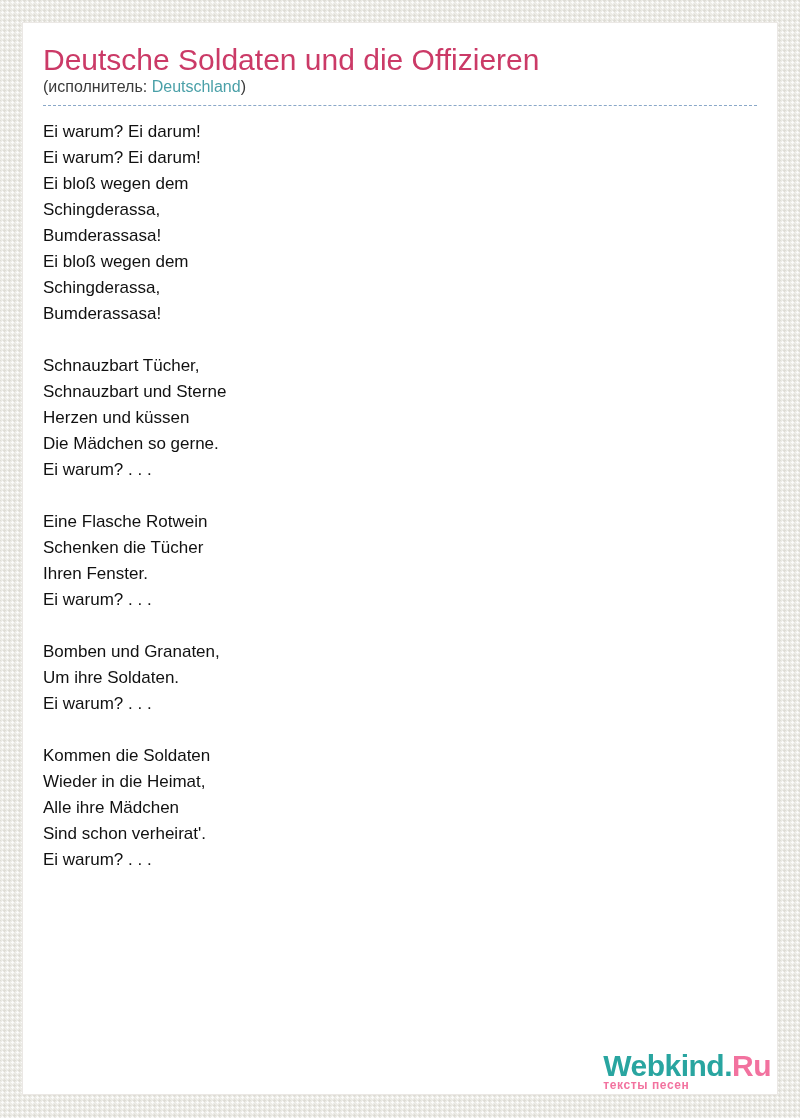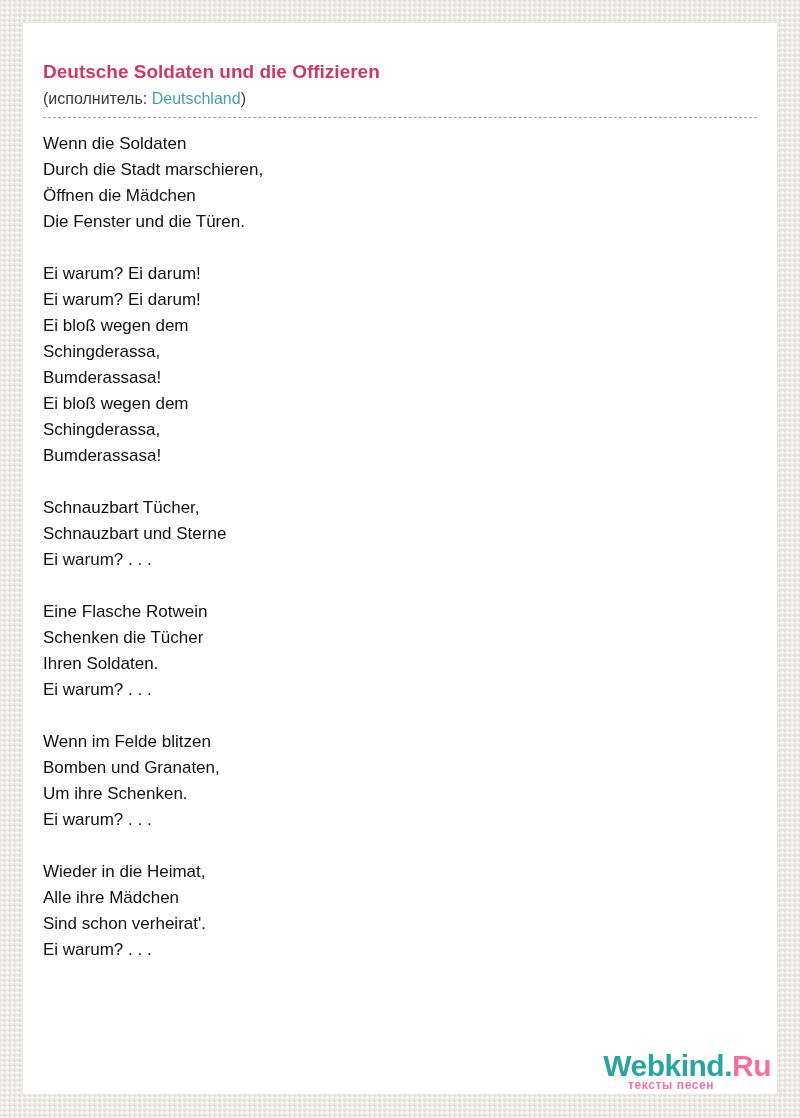--- a/index.html
+++ b/index.html
@@ -20,24 +20,24 @@
   }
   .card{
     position:absolute;
     left:22px; top:22px;
     width:756px; height:1073px;
     background:var(--card-bg);
     border:1px solid rgba(210,205,198,0.45);
     padding:14px 20px 0 20px;
   }
   .page-title{
-    margin-top:20px;
-    font-size:19px;
+    margin-top:8px;
+    font-size:30px;
     line-height:29px;
-    font-weight:700;
+    font-weight:400;
     color:var(--title);
   }
   .artist-line{
     margin-top:3px;
     font-size:16px;
     line-height:20px;
     color:#3a3a3a;
     padding-bottom:8px;
     border-bottom:1px dashed var(--divider);
   }
@@ -50,21 +50,21 @@
     margin-top:13px;
     font-size:17px;
     line-height:26px;
     color:var(--text);
   }
   .stanza{ margin-bottom:26px; }
   .stanza:last-child{ margin-bottom:0; }
   .logo{
     position:absolute;
     right:6px; bottom:3px;
-    text-align:center;
+    text-align:left;
     line-height:1;
     cursor:pointer;
   }
   .logo-wordmark{
     font-size:30px;
     font-weight:700;
     letter-spacing:-0.5px;
     line-height:32px;
     white-space:nowrap;
   }
@@ -85,59 +85,55 @@
 <div class="card">
 
   <h1 class="page-title">Deutsche Soldaten und die Offizieren</h1>
 
   <div class="artist-line">
     <span>(исполнитель: </span><a class="artist-link">Deutschland</a><span>)</span>
   </div>
 
   <div class="lyrics">
 
-    <div class="stanza">
-      <div>Wenn die Soldaten</div>
-      <div>Durch die Stadt marschieren,</div>
-      <div>Öffnen die Mädchen</div>
-      <div>Die Fenster und die Türen.</div>
-    </div>
 
     <div class="stanza">
       <div>Ei warum? Ei darum!</div>
       <div>Ei warum? Ei darum!</div>
       <div>Ei bloß wegen dem</div>
       <div>Schingderassa,</div>
       <div>Bumderassasa!</div>
       <div>Ei bloß wegen dem</div>
       <div>Schingderassa,</div>
       <div>Bumderassasa!</div>
     </div>
 
     <div class="stanza">
       <div>Schnauzbart Tücher,</div>
       <div>Schnauzbart und Sterne</div>
+      <div>Herzen und küssen</div>
+      <div>Die Mädchen so gerne.</div>
       <div>Ei warum? . . .</div>
     </div>
 
     <div class="stanza">
       <div>Eine Flasche Rotwein</div>
       <div>Schenken die Tücher</div>
-      <div>Ihren Soldaten.</div>
+      <div>Ihren Fenster.</div>
       <div>Ei warum? . . .</div>
     </div>
 
     <div class="stanza">
-      <div>Wenn im Felde blitzen</div>
       <div>Bomben und Granaten,</div>
-      <div>Um ihre Schenken.</div>
+      <div>Um ihre Soldaten.</div>
       <div>Ei warum? . . .</div>
     </div>
 
     <div class="stanza">
+      <div>Kommen die Soldaten</div>
       <div>Wieder in die Heimat,</div>
       <div>Alle ihre Mädchen</div>
       <div>Sind schon verheirat'.</div>
       <div>Ei warum? . . .</div>
     </div>
 
   </div>
 
   <div class="logo">
     <div class="logo-wordmark"><span class="logo-name">Webkind</span><span class="logo-dot">.</span><span class="logo-tld">Ru</span></div>

